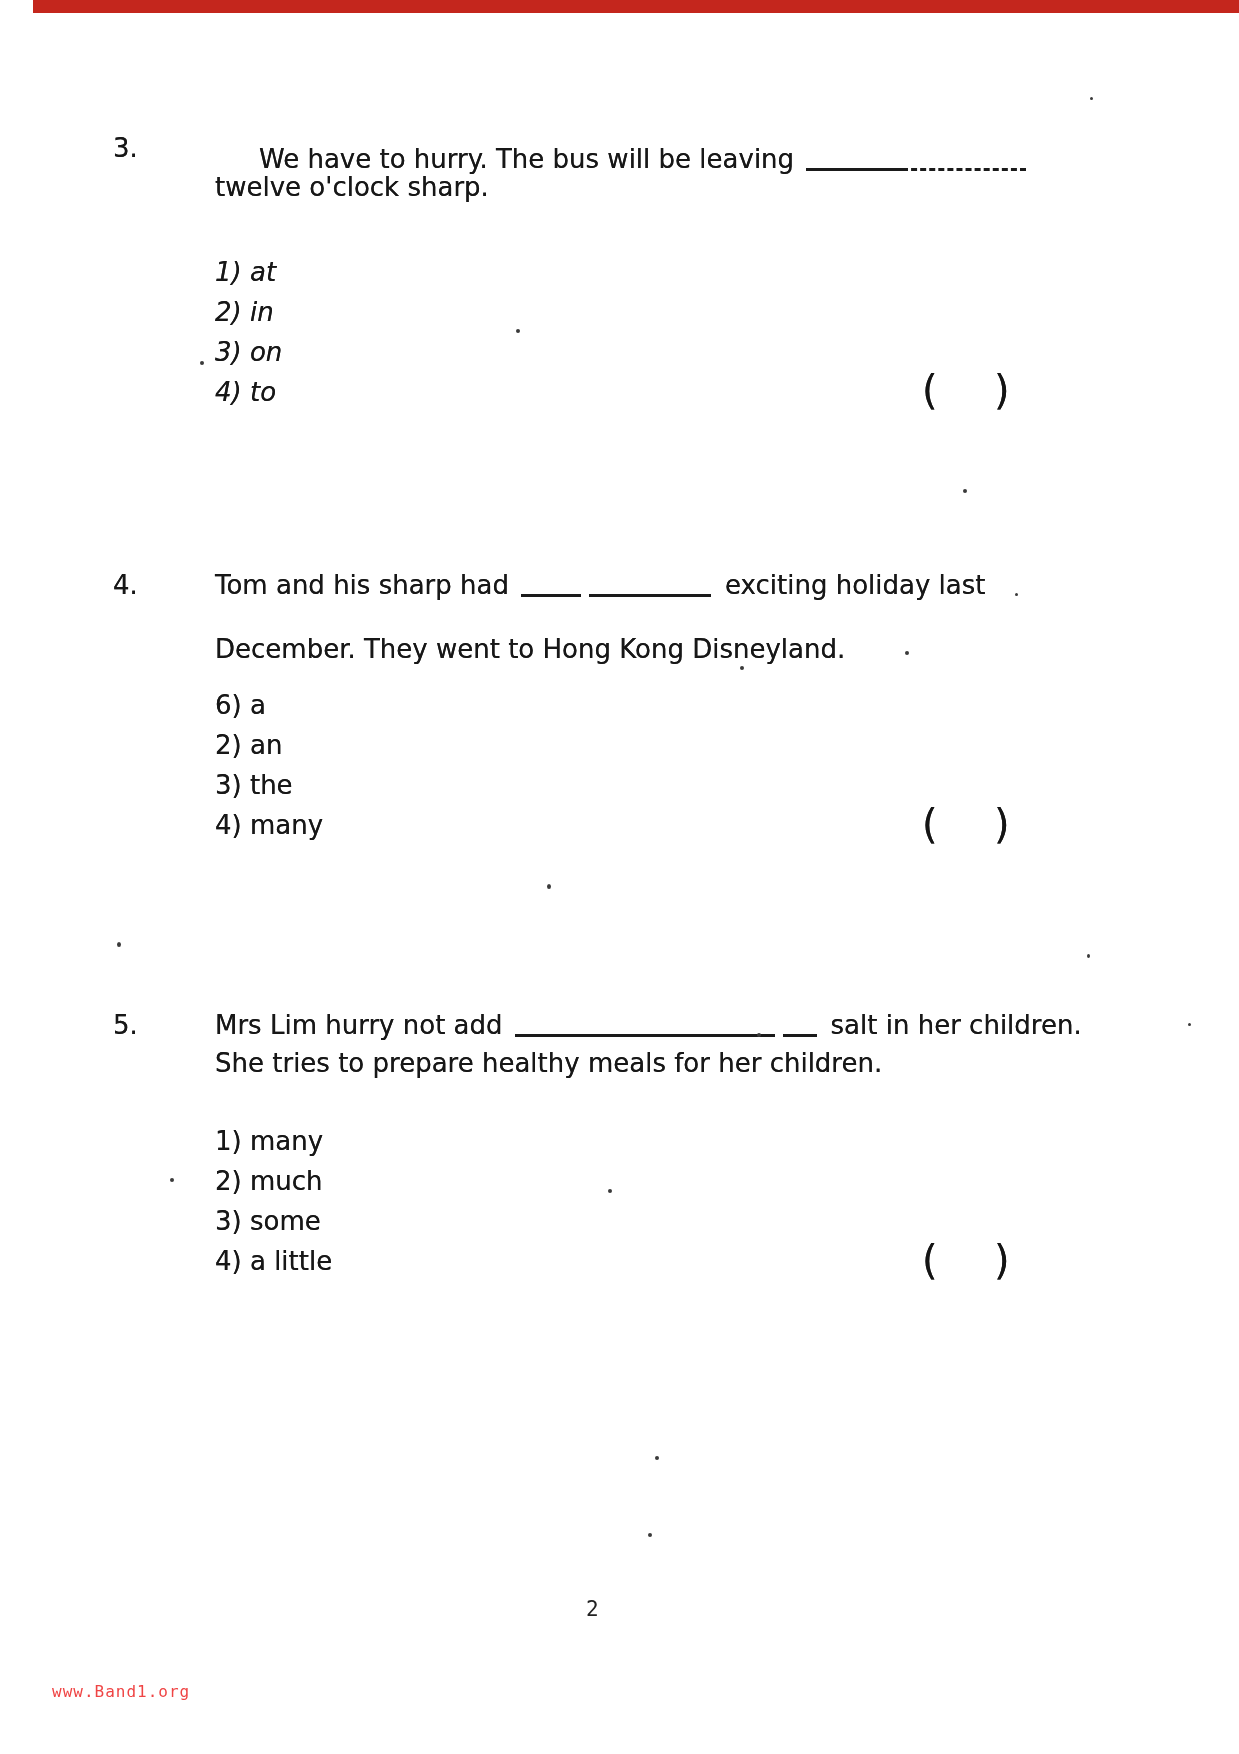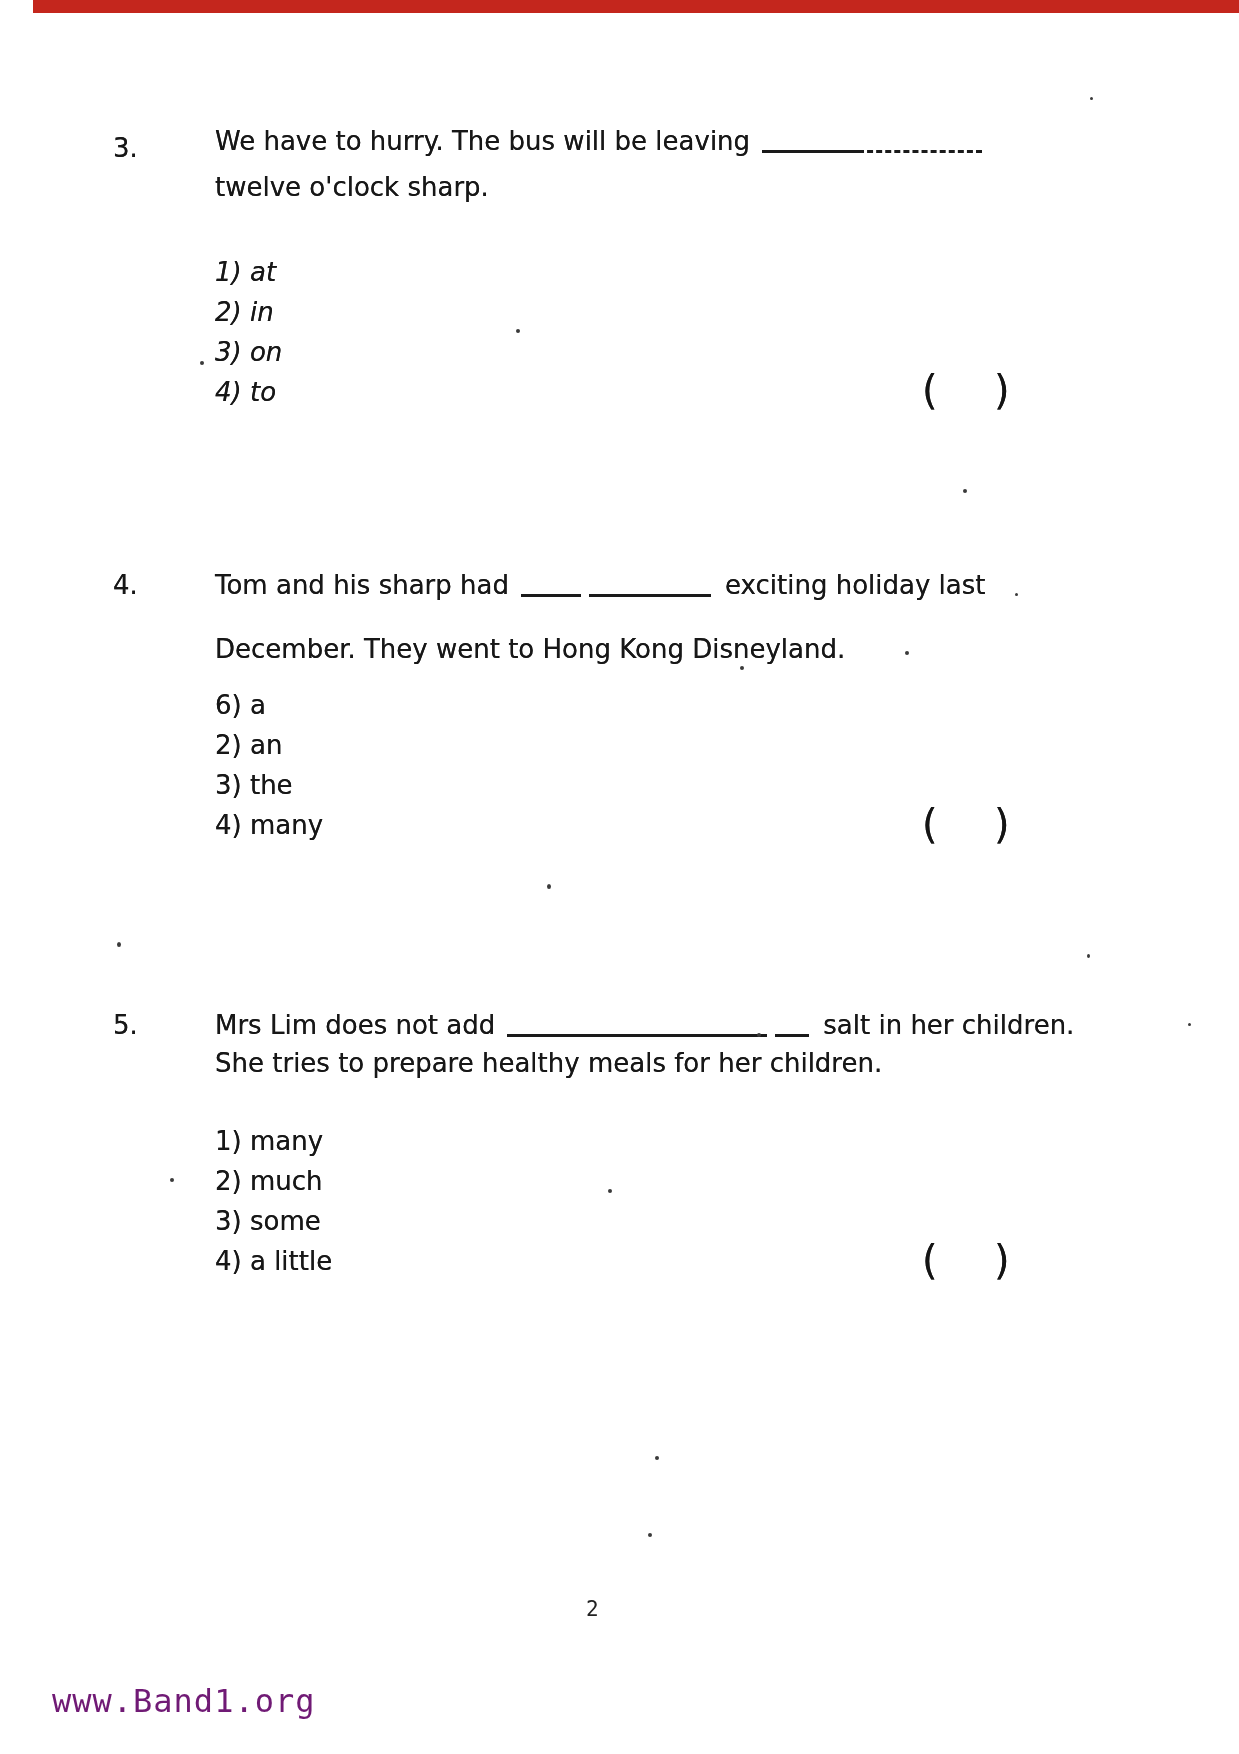--- a/index.html
+++ b/index.html
@@ -46,36 +46,36 @@
     text-shadow:0 0 0.5px rgba(20,20,20,0.9);
   }
   .pagenum{
     position:absolute;left:586px;top:1597px;
     font-family:"DejaVu Sans Mono",monospace;
     font-size:21px;color:#222222;
   }
   .footer{
     position:absolute;left:52px;top:1682px;
     font-family:"DejaVu Sans Mono",monospace;
-    font-size:32px;letter-spacing:1px;color:#701a75;
+    font-size:16px;letter-spacing:1px;color:#ef4444;
   }
   .speck{
     position:absolute;background:#3a3a3a;border-radius:50%;
   }
 </style>
 </head>
 <body>
 
 <div class="page">
 
   <div class="scan-bar"></div>
 
   <div>
     <div class="txt qnum" style="top:133px;">3.</div>
-    <div class="stem txt" style="top:126px;">
+    <div class="stem txt" style="top:144px;margin-left:44px;">
       <span>We have to hurry. The bus will be leaving</span>
       <span class="blank" style="width:96px;"></span>
       <span class="blank dashed" style="width:124px;"></span>
     </div>
     <div class="stem txt" style="top:172px;">
       <span>twelve o'clock sharp.</span>
     </div>
     <div class="opts" style="top:252px;font-style:italic;">
       <span class="opt">1) at</span>
       <span class="opt">2) in</span>
@@ -103,21 +103,21 @@
       <span class="opt">3) the</span>
       <span class="opt">4) many</span>
     </div>
     <span class="paren" style="left:922px;top:802px;">(</span>
     <span class="paren" style="left:994px;top:802px;">)</span>
   </div>
 
   <div>
     <div class="txt qnum" style="top:1010px;">5.</div>
     <div class="stem txt" style="top:1010px;">
-      <span>Mrs Lim does not add</span>
+      <span>Mrs Lim hurry not add</span>
       <span class="blank" style="width:260px;"></span>
       <span class="blank gap" style="width:34px;"></span>
       <span class="after-blank">salt in her children.</span>
     </div>
     <div class="stem txt" style="top:1048px;">
       <span>She tries to prepare healthy meals for her children.</span>
     </div>
     <div class="opts" style="top:1121px;">
       <span class="opt">1) many</span>
       <span class="opt">2) much</span>

